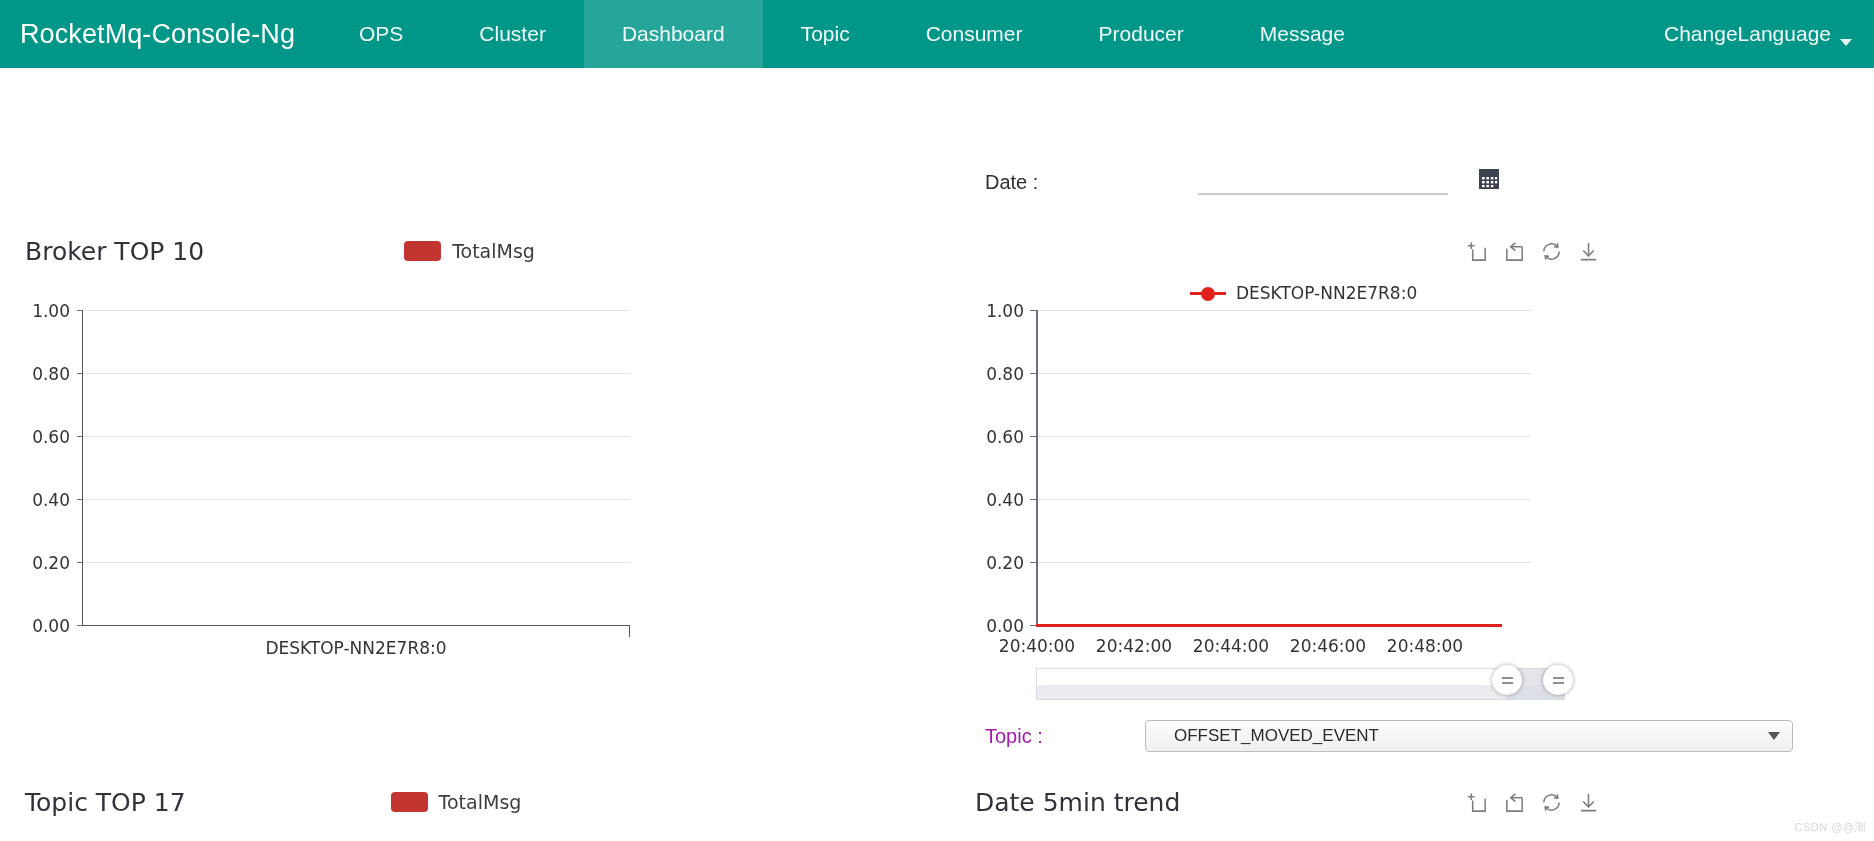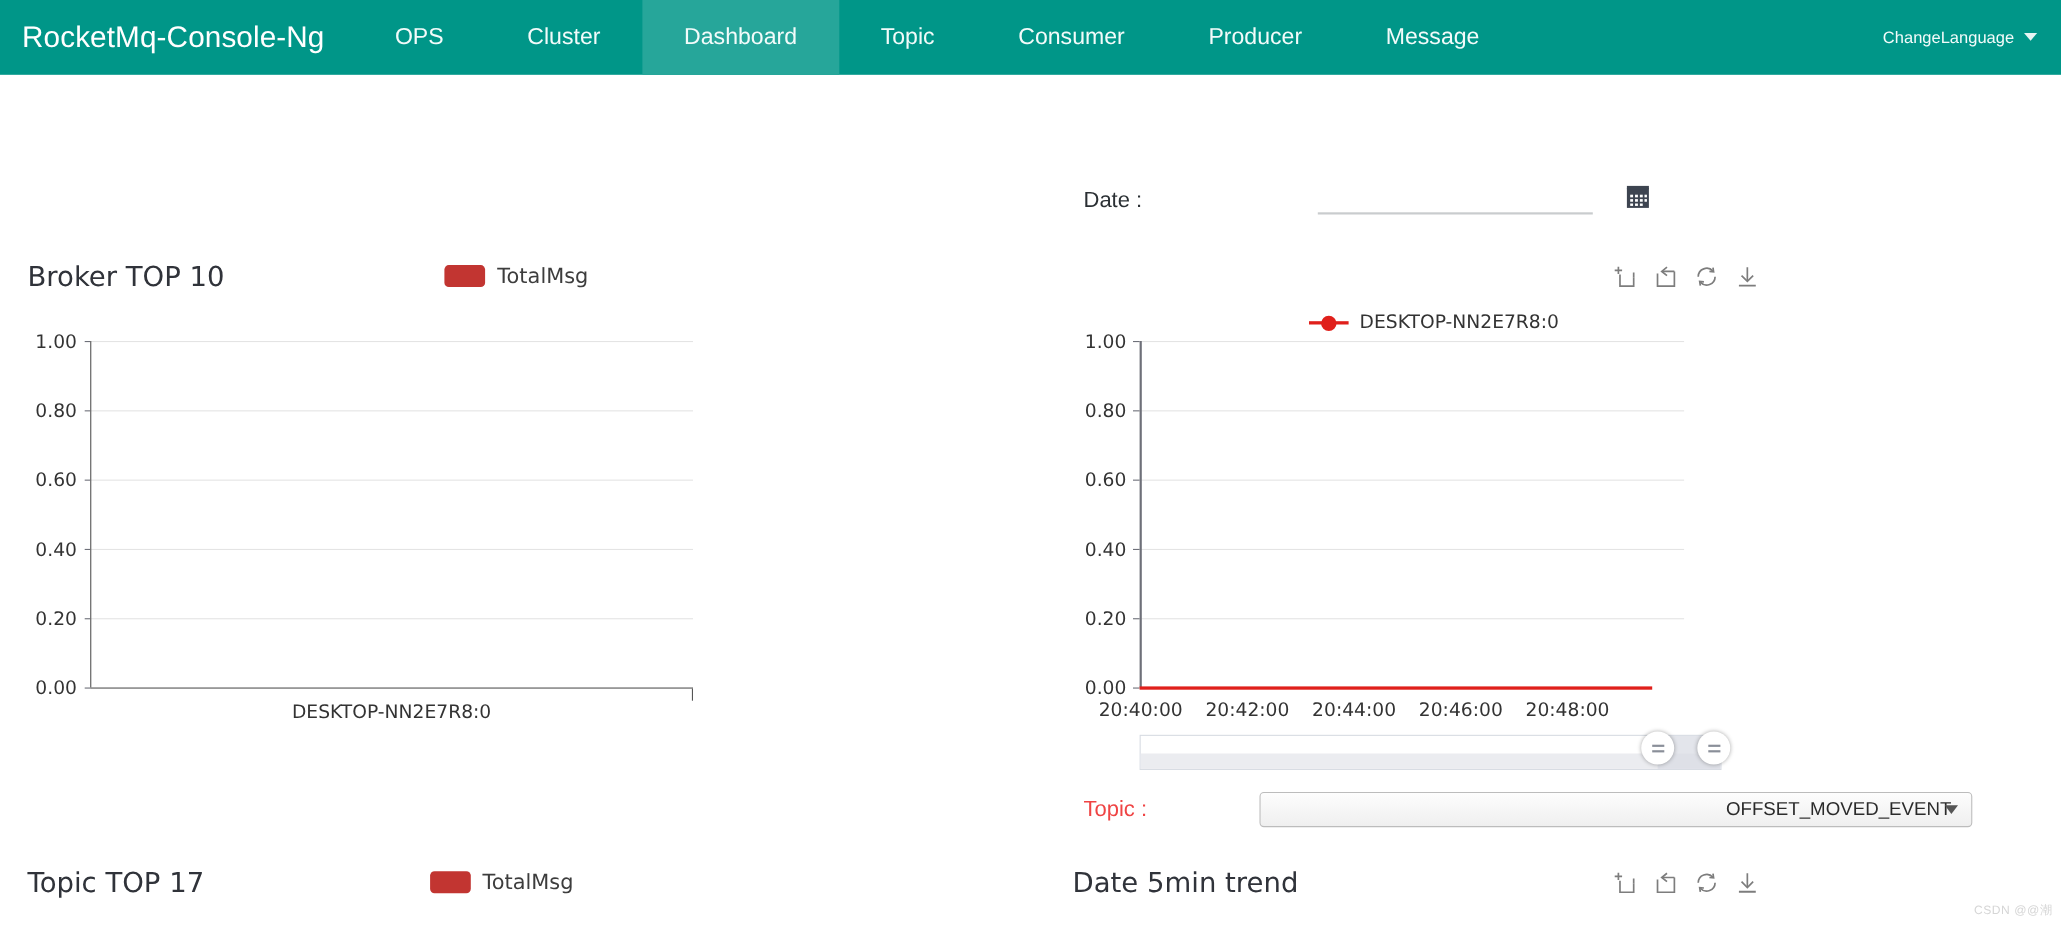--- a/index.html
+++ b/index.html
@@ -38,22 +38,22 @@
     cursor: pointer;
     height: 100%;
   }
   .nav-item.active { background: #26a69a; }
   .nav-right {
     margin-left: auto;
     display: flex; align-items: center;
     padding-right: 22px;
   }
   .lang {
-    display: flex; align-items: flex-start; gap: 9px;
-    color: #f2fbfa; font-size: 15px;
+    display: flex; align-items: flex-end; gap: 9px;
+    color: #f2fbfa; font-size: 21px;
     white-space: nowrap; cursor: pointer;
   }
   .caret {
     width: 0; height: 0;
     border-left: 6px solid transparent;
     border-right: 6px solid transparent;
     border-top: 7px solid #e6f5f3;
     display: inline-block;
     margin-top: 4px;
   }
@@ -187,33 +187,32 @@
     border-top: 2px solid #8a8f99;
     border-bottom: 2px solid #8a8f99;
   }
 
   
   .topic-row {
     position: absolute; top: 720px; left: 985px;
     display: flex; align-items: center;
   }
   .topic-label {
-    font-size: 20px; color: #ef4444;
+    font-size: 20px; color: #a21caf;
     width: 160px; white-space: nowrap;
   }
   .topic-select {
     position: relative;
     width: 648px; height: 32px;
     border: 1px solid #bcbcbc;
     border-radius: 4px;
     background: linear-gradient(#fdfdfd, #efefef);
     display: flex; align-items: center;
-    padding: 0 18px;
+    padding: 0 28px;
     cursor: pointer;
-    justify-content: flex-end;
   }
   .topic-select .val {
     font-size: 17px; color: #2b2b2b;
     font-family: "Liberation Sans", sans-serif;
     white-space: nowrap;
   }
   .sel-caret {
     position: absolute; right: 12px; top: 11px;
     width: 0; height: 0;
     border-left: 6px solid transparent;

